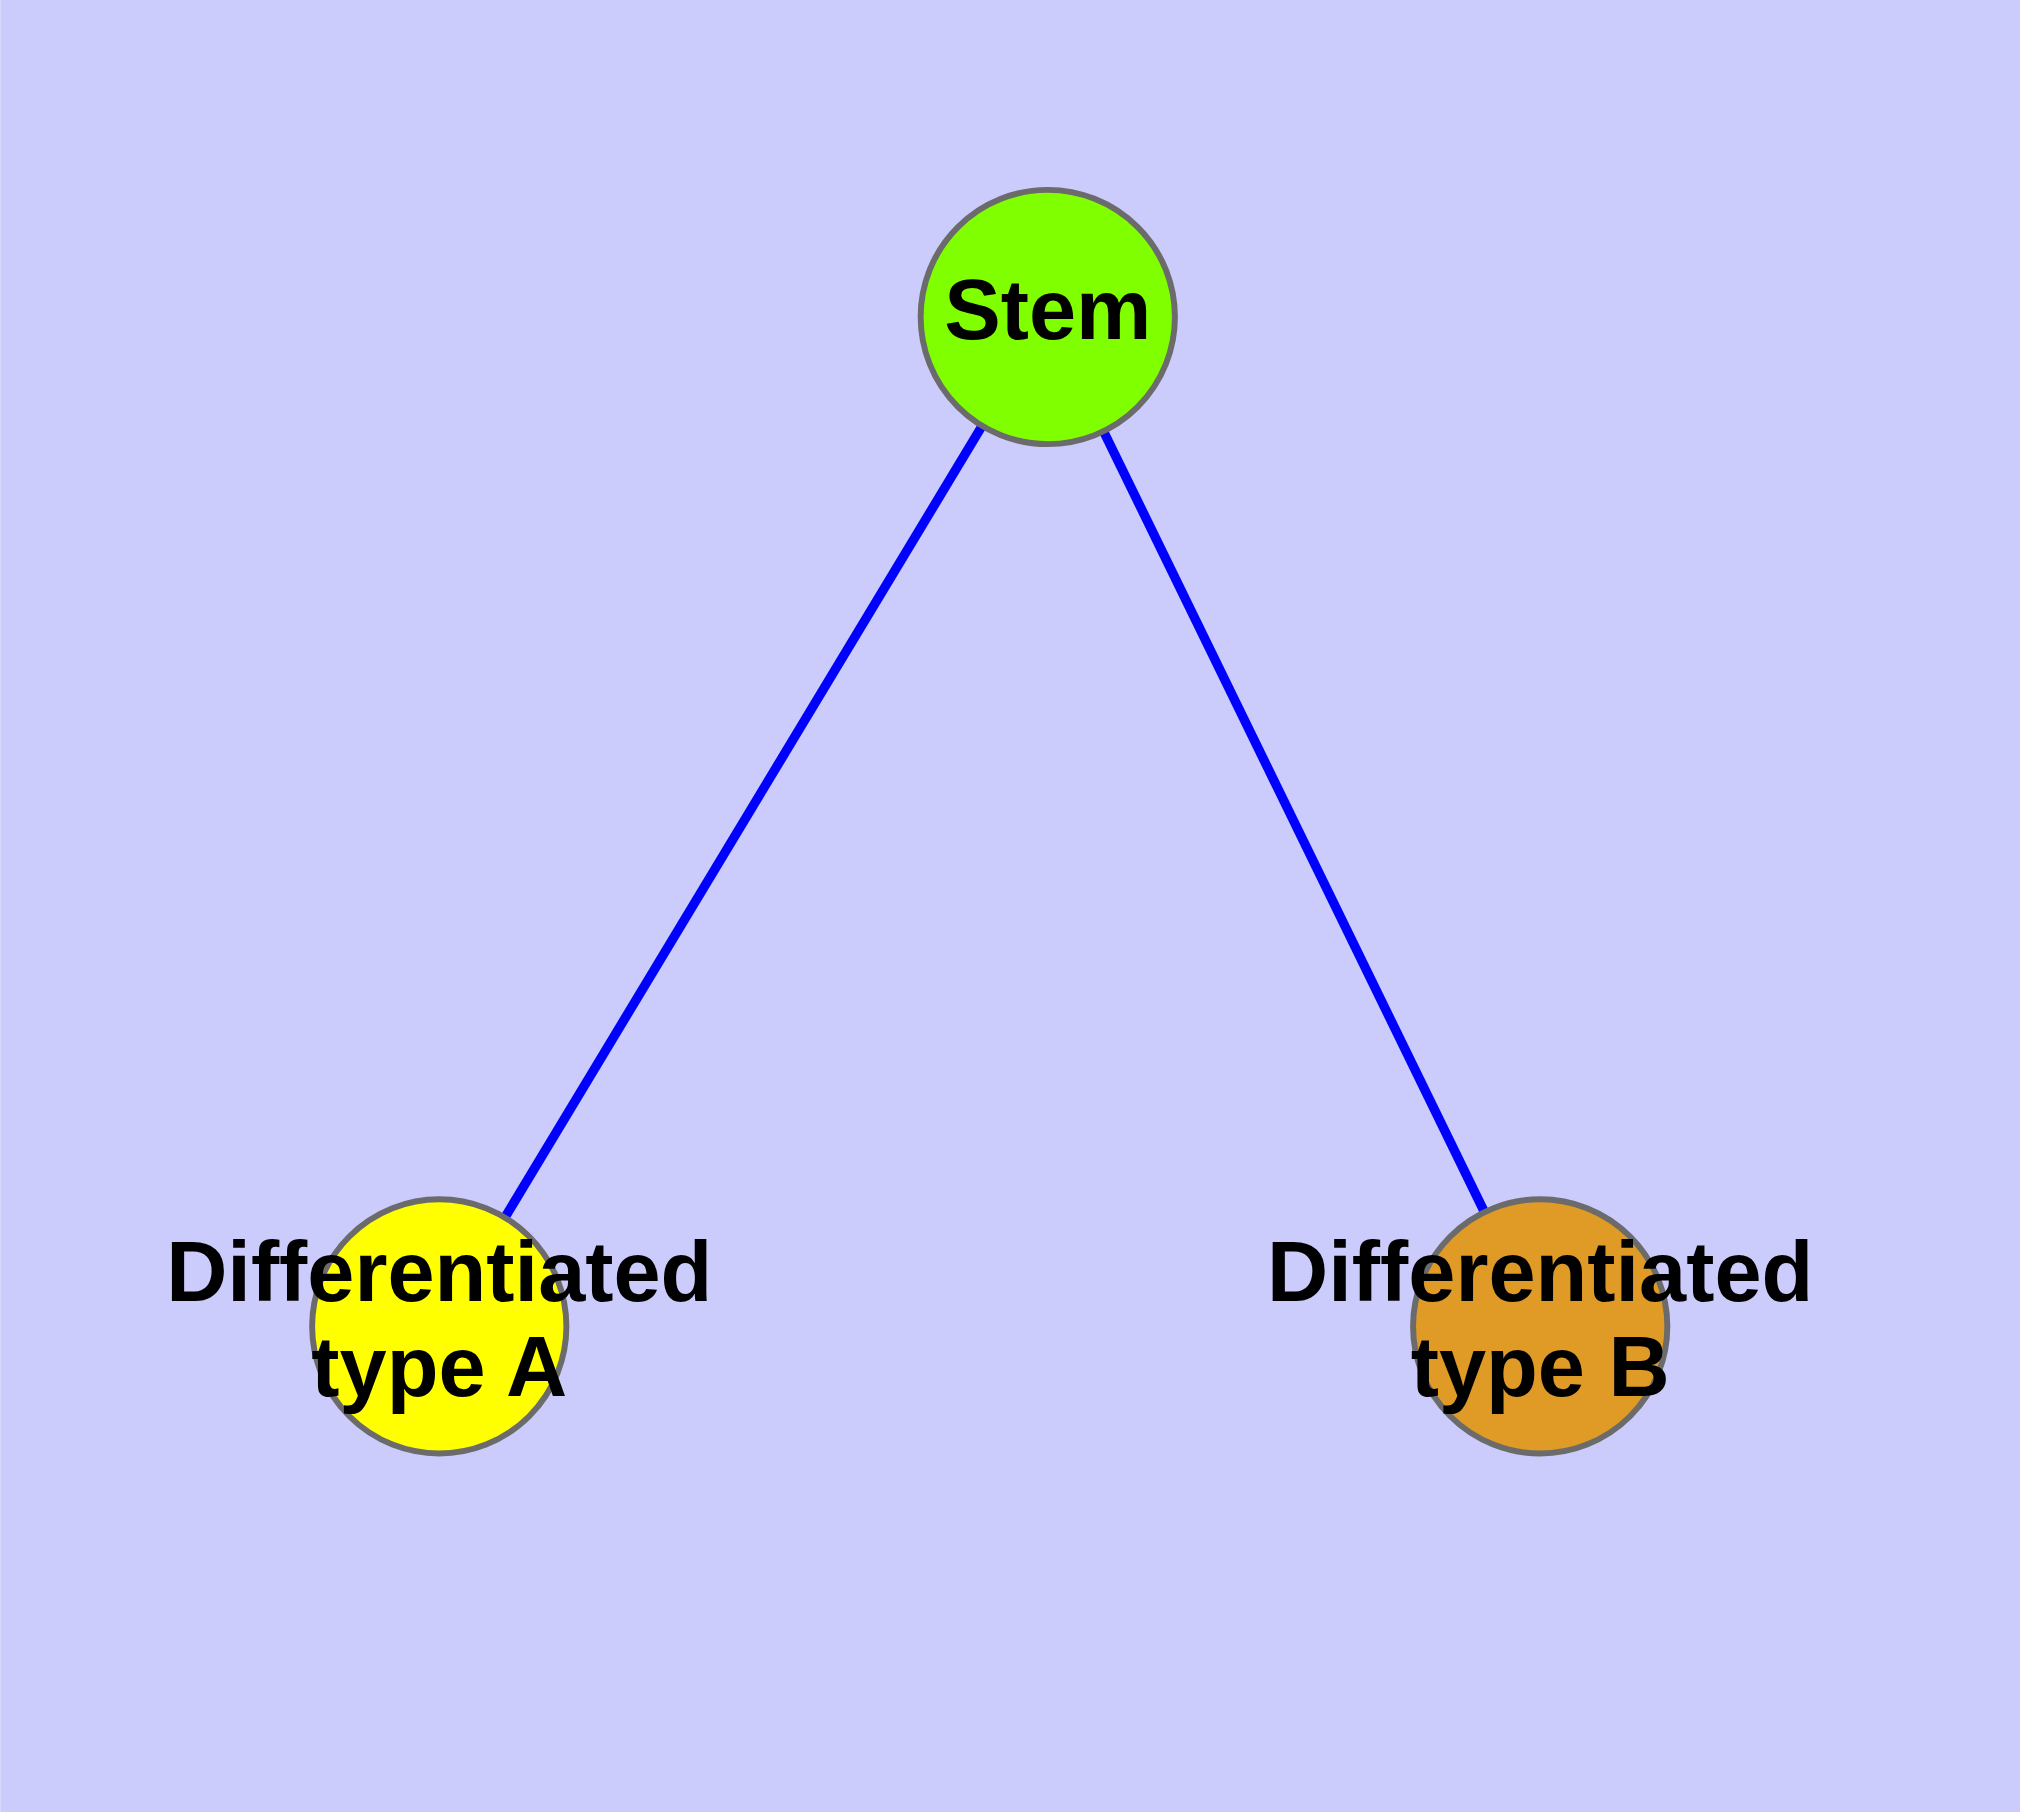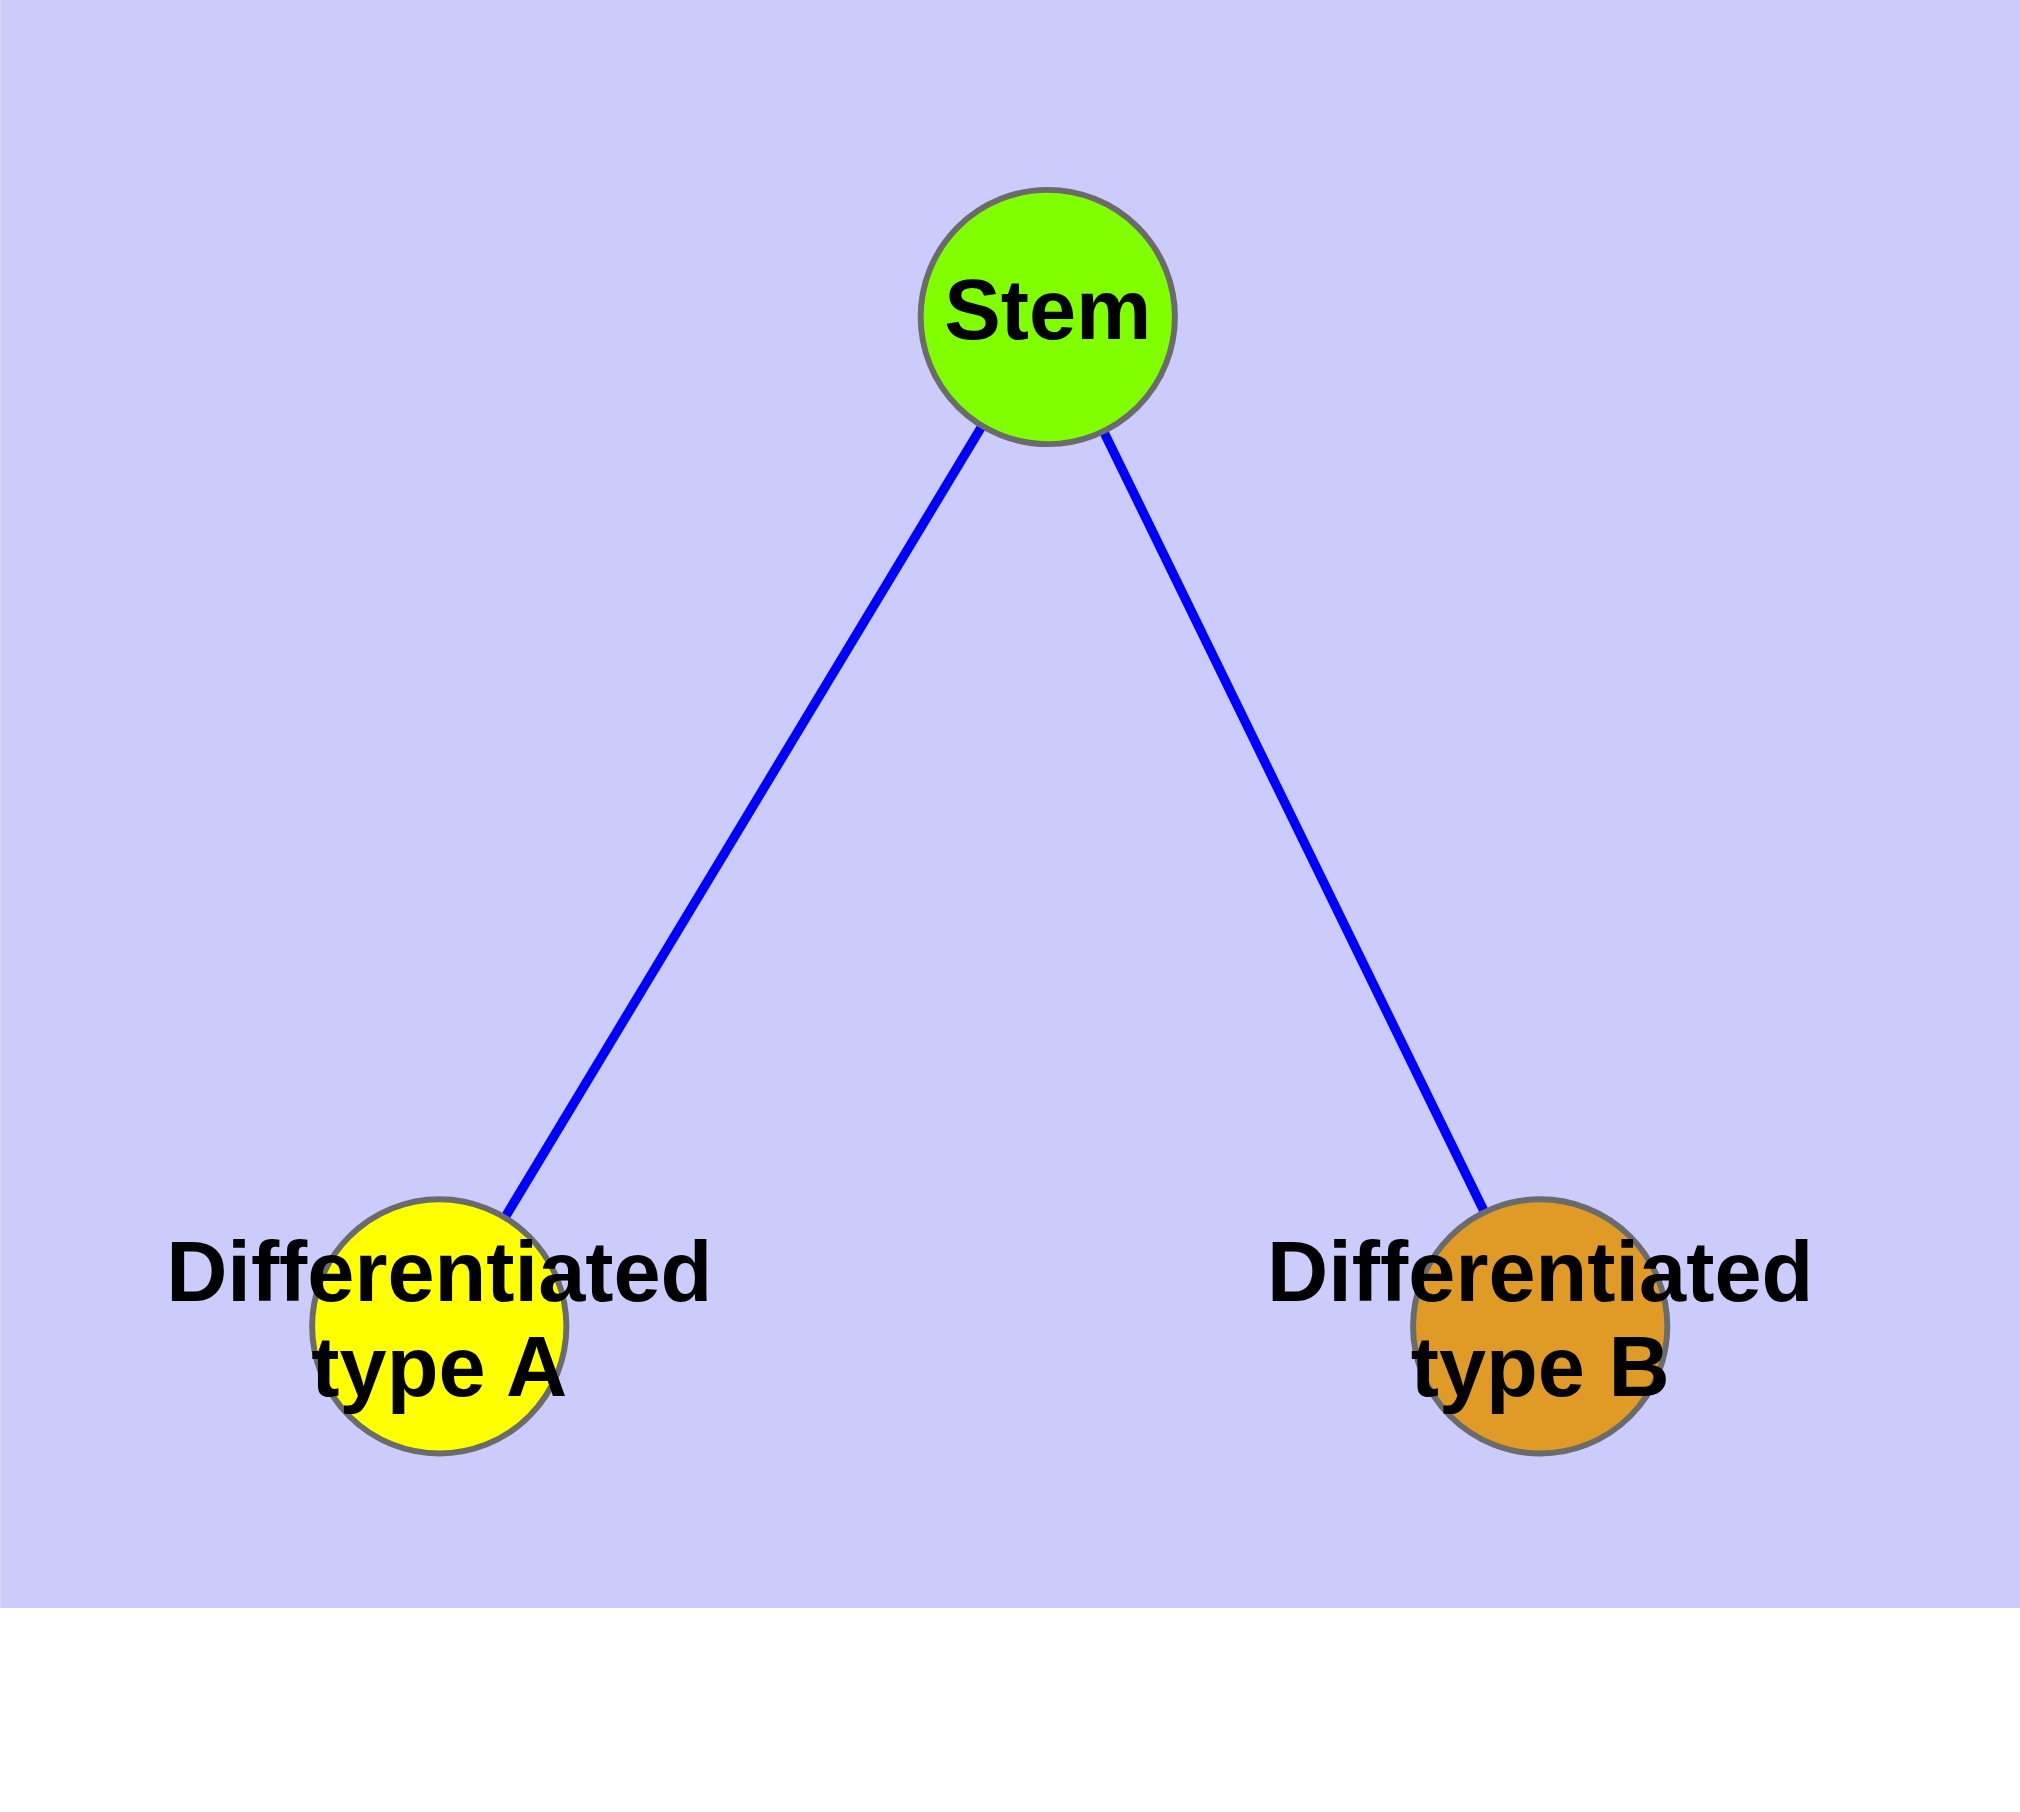--- a/index.html
+++ b/index.html
@@ -27,21 +27,21 @@
     font-weight: bold;
     fill: #000000;
     paint-order: normal;
     dominant-baseline: middle;
     text-anchor: middle;
   }
 </style>
 </head>
 <body>
 
-<div id="canvas" style="width: 2021px; height: 1608px; text-decoration: underline;">
+<div id="canvas" style="width: 2021px; height: 1812px; text-decoration: underline;">
   <svg id="graph-svg" viewBox="0 0 2384 2138" xmlns="http://www.w3.org/2000/svg">
 
     <rect id="bg-rect" x="0" y="0" width="2384" height="2138" fill="#cbcbfc"></rect>
 
     <g id="edge-layer">
         <line x1="1160.6213242066297" y1="499.0362156962452" x2="593.3786757933703" y2="1439.9637843037547" stroke="#0000ff" stroke-width="11"></line>
         <line x1="1300.012020953256" y1="505.2191341744027" x2="1752.987979046744" y2="1433.7808658255972" stroke="#0000ff" stroke-width="11"></line>
       </g>
     <g id="node-layer">
         <circle cx="1236" cy="374" r="150" fill="#80ff00" stroke="#6b6b6b" stroke-width="7"></circle>

